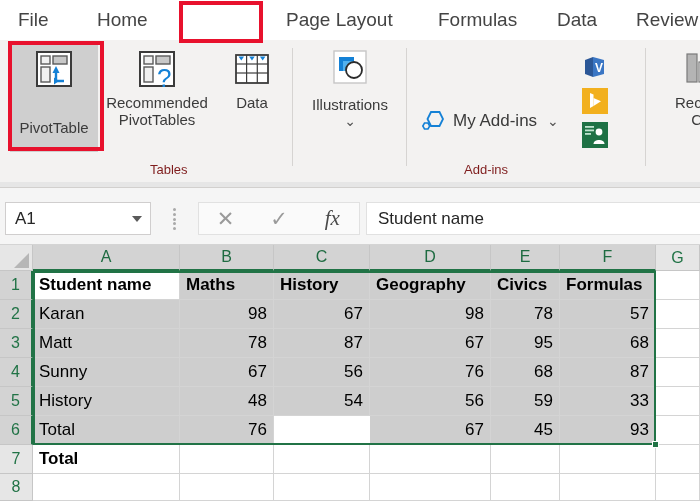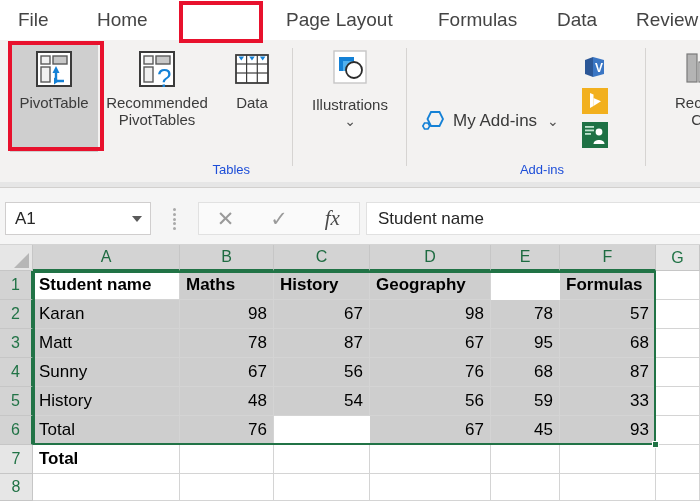--- a/index.html
+++ b/index.html
@@ -42,22 +42,22 @@
     border-bottom: 1px solid #d2d0ce;
   }
   .ribbon-bottomline {
     position: absolute; left:0; bottom: 0; width: 700px; height: 5px;
     background: #e6e6e6;
   }
   .grp-sep {
     position: absolute; top: 8px; width: 1px; height: 118px; background: #d6d4d2;
   }
   .grp-label {
-    position: absolute; font-size: 13px; color: #1d4ed8;
-    text-align: right; white-space: nowrap;
+    position: absolute; font-size: 13px; color: #7f1d1d;
+    text-align: left; white-space: nowrap;
   }
 
   .big-btn {
     position: absolute; display: flex; flex-direction: column;
     align-items: center; text-align: center;
   }
   .big-btn .lbl { font-size: 15px; color: #3b3b3b; line-height: 1.15; white-space: nowrap; }
   .big-btn .lbl2 { font-size: 15px; color: #3b3b3b; line-height: 1.15; white-space: nowrap; }
 
   .btn-highlight {
@@ -185,21 +185,21 @@
       </div>
     <div class="tab" style="left:630px;">
         <span>Review</span>
       </div>
   </div>
 
   <div class="ribbon">
 
     <div class="btn-highlight" style="left:10px; top:5px; width:88px; height:107px;"></div>
 
-    <div class="big-btn" style="left:10px; top:8px; width:88px;">
+    <div class="big-btn" style="left:10px; top:8px; width:88px;gap:25px;">
       <div class="ico" style="width:42px;height:42px;margin-bottom:4px;">
         <svg width="42" height="42" viewBox="0 0 42 42">
           <rect x="4" y="4" width="34" height="34" fill="#ffffff" stroke="#3b3b3b" stroke-width="2"></rect>
           <rect x="8" y="8" width="9" height="8" fill="#f0f0f0" stroke="#5a5a5a" stroke-width="1.4"></rect>
           <rect x="20" y="8" width="14" height="8" fill="#c8c8c8" stroke="#5a5a5a" stroke-width="1.4"></rect>
           <rect x="8" y="19" width="9" height="15" fill="#f0f0f0" stroke="#5a5a5a" stroke-width="1.4"></rect>
           <path d="M31 33 L23 33 L23 23" fill="none" stroke="#1481d6" stroke-width="2.4"></path>
           <path d="M23 18 L19.5 25 L26.5 25 Z" fill="#1481d6"></path>
           <path d="M26 33 L21 36.5 L21 29.5 Z" fill="#1481d6"></path>
         </svg>
@@ -392,20 +392,23 @@
       </div>
     <div class="cell txt bold shaded" style="left:180px; top:26px; width:94px;  height:29px;">
         <span>Maths</span>
       </div>
     <div class="cell txt bold shaded" style="left:274px; top:26px; width:96px;  height:29px;">
         <span>History</span>
       </div>
     <div class="cell txt bold shaded" style="left:370px; top:26px; width:121px; height:29px;">
         <span>Geography</span>
       </div>
+    <div class="cell txt bold shaded" style="left:491px; top:26px; width:69px;  height:29px;">
+        <span>Civics</span>
+      </div>
     <div class="cell txt bold shaded" style="left:560px; top:26px; width:96px;  height:29px;">
         <span>Formulas</span>
       </div>
     <div class="cell" style="left:656px; top:26px; width:44px;  height:29px;"></div>
 
     <div class="cell txt shaded" style="left:33px;  top:55px; width:147px; height:29px;">
         <span>Karan</span>
       </div>
     <div class="cell num shaded" style="left:180px; top:55px; width:94px;  height:29px;">
         <span>98</span>

